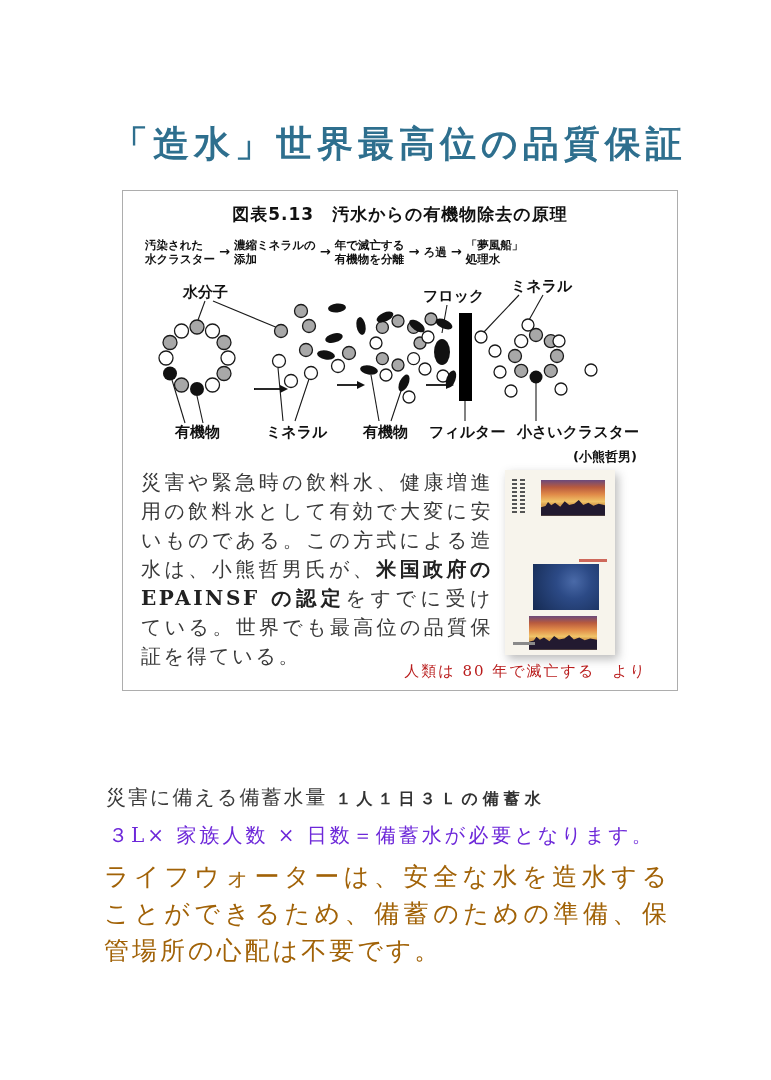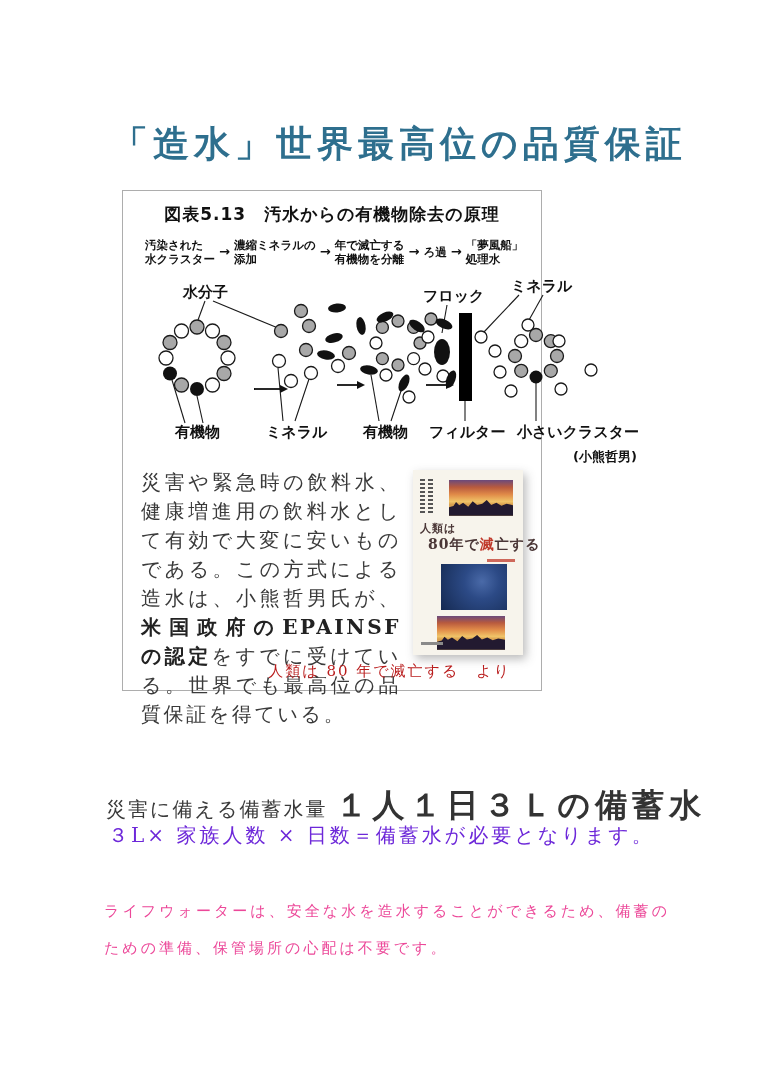--- a/index.html
+++ b/index.html
@@ -10,21 +10,21 @@
   .doc-heading {
     position:absolute; margin:2px; color:#2e6f8e; font-weight:bold;
     font-size:36px; letter-spacing:5px; white-space:nowrap;
     font-family:"DejaVu Serif","Liberation Serif",serif;
   }
   .heading1 { left:110px; top:118px; }
   .heading2 { left:110px; top:712px; }
 
   
   .figure-box {
-    position:absolute; left:122px; top:190px; width:420px; height:501px;
+    position:absolute; left:122px; top:190px; width:556px; height:501px;
     border:1px solid #adadad; background:#fff; box-sizing:border-box;
   }
   .fig-title {
     margin-top:12px; text-align:center; font-family:"DejaVu Sans","Liberation Sans",sans-serif;
     font-weight:bold; font-size:17px; letter-spacing:1px; color:#111;
   }
   .flow-row {
     margin:12px 18px 0 22px; display:flex; align-items:center;
     font-family:"DejaVu Sans","Liberation Sans",sans-serif;
     font-weight:bold; font-size:11.5px; line-height:1.25; color:#111;
@@ -68,24 +68,24 @@
   .book-title { position:absolute; left:7px; top:52px; color:#4a3636;
     font-weight:bold; line-height:1.25; letter-spacing:1px; }
   .book-title .t1 { display:block; font-size:11px; }
   .book-title .t2 { display:block; font-size:14px; margin-left:8px; white-space:nowrap; }
   .book-title .accent { color:#c0392b; }
   .subtitle-bar { position:absolute; left:74px; top:89px; width:28px; height:3px; background:#c0392b; opacity:.75; }
   .publisher-bar { position:absolute; left:8px; top:172px; width:22px; height:3.5px; background:#8a8a8a; }
 
   
   .lead { position:absolute; left:106px; top:784px; margin:0; font-size:20px; letter-spacing:2px; color:#3a3a3a; white-space:nowrap; }
-  .lead b { font-size:32px; letter-spacing:5px; margin-left:8px; color:#333; }
+  .lead b { font-size:16px; letter-spacing:5px; margin-left:8px; color:#333; }
   .formula { position:absolute; left:108px; top:822px; margin:0; font-size:20px; letter-spacing:3px; color:#6d28d9; white-space:nowrap; }
-  .para2 { position:absolute; left:104px; top:893px; width:566px; margin:0;
-    font-size:15px; line-height:37px; letter-spacing:3px; text-align:justify; color:#ec4899; }
+  .para2 { position:absolute; left:104px; top:858px; width:566px; margin:0;
+    font-size:25px; line-height:37px; letter-spacing:3px; text-align:justify; color:#a16207; }
 </style>
 </head>
 <body>
 
 <div class="page">
 
   <h1 class="doc-heading heading1">「造水」世界最高位の品質保証</h1>
 
   <div class="figure-box">
     <div class="fig-title">図表5.13　汚水からの有機物除去の原理</div>
@@ -240,24 +240,20 @@
 
     <div class="fig-bottom">
       <p class="fig-para"><span>災害や緊急時の飲料水、健康増進用の飲料水として有効で大変に安いものである。この方式による造水は、小熊哲男氏が、</span><b>米国政府のEPAINSF の認定</b><span>をすでに受けている。世界でも最高位の品質保証を得ている。</span></p>
 
       <div class="book">
         <div class="author-bars">
           <div class="bar"></div>
           <div class="bar"></div>
         </div>
         <div class="panel panel-top sunset"></div>
-        <div class="book-title">
-          <span class="t1">人類は</span>
-          <span class="t2"><span>80年で</span><span class="accent">滅</span><span>亡する</span></span>
-        </div>
         <div class="subtitle-bar"></div>
         <div class="panel panel-mid"></div>
         <div class="panel panel-bottom sunset"></div>
         <div class="publisher-bar"></div>
       </div>
     </div>
 
     <div class="fig-caption">人類は 80 年で滅亡する　より</div>
   </div>
 

